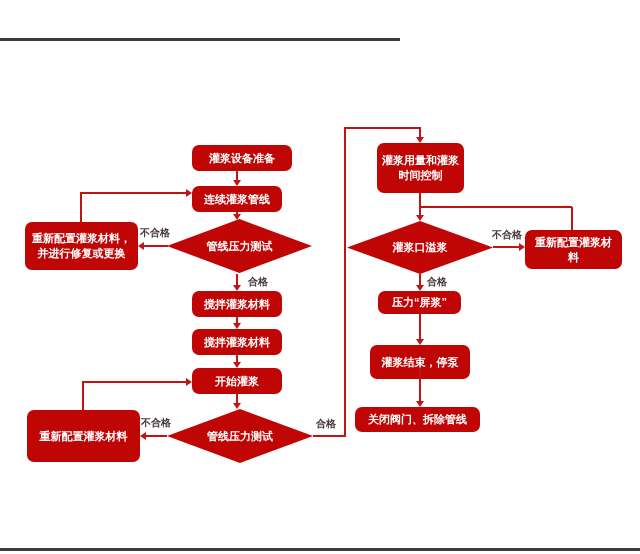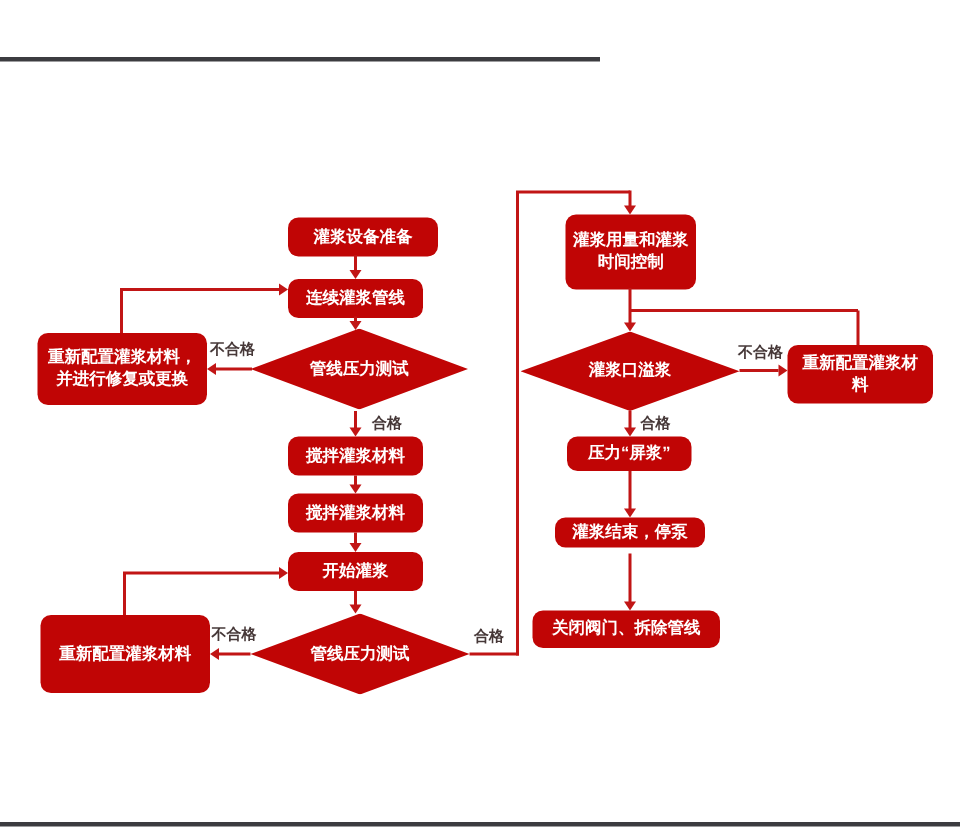--- a/index.html
+++ b/index.html
@@ -41,21 +41,21 @@
     <div class="node box" style="left:192px;top:291px;width:90px;height:26px;">搅拌灌浆材料</div>
     <div class="node box" style="left:192px;top:329px;width:90px;height:26px;">搅拌灌浆材料</div>
     <div class="node box" style="left:192px;top:368px;width:90px;height:26px;">开始灌浆</div>
     <div class="node diamond" style="left:167px;top:409px;width:146px;height:54px;">管线压力测试</div>
     <div class="node box" style="left:27px;top:410px;width:113px;height:52px;">重新配置灌浆材料</div>
 
     <div class="node box" style="left:377px;top:143px;width:87px;height:50px;">灌浆用量和灌浆时间控制</div>
     <div class="node diamond" style="left:347px;top:221px;width:146px;height:53px;">灌浆口溢浆</div>
     <div class="node box" style="left:525px;top:230px;width:97px;height:39px;">重新配置灌浆材料</div>
     <div class="node box" style="left:378px;top:291px;width:83px;height:23px;">压力“屏浆”</div>
-    <div class="node box" style="left:370px;top:345px;width:100px;height:20px;">灌浆结束，停泵</div>
+    <div class="node box" style="left:370px;top:345px;width:100px;height:34px;">灌浆结束，停泵</div>
     <div class="node box" style="left:355px;top:407px;width:125px;height:25px;text-align:center;">关闭阀门、拆除管线</div>
 
     <div class="vl" style="left:236px;top:170px;height:11px;"></div>
     <div class="ah down" style="left:233px;top:180px;"></div>
 
     <div class="vl" style="left:236px;top:211px;height:4px;"></div>
     <div class="ah down" style="left:233px;top:214px;"></div>
 
     <div class="hl" style="left:144px;top:245px;width:24px;"></div>
     <div class="ah left" style="left:138px;top:242px;"></div>

